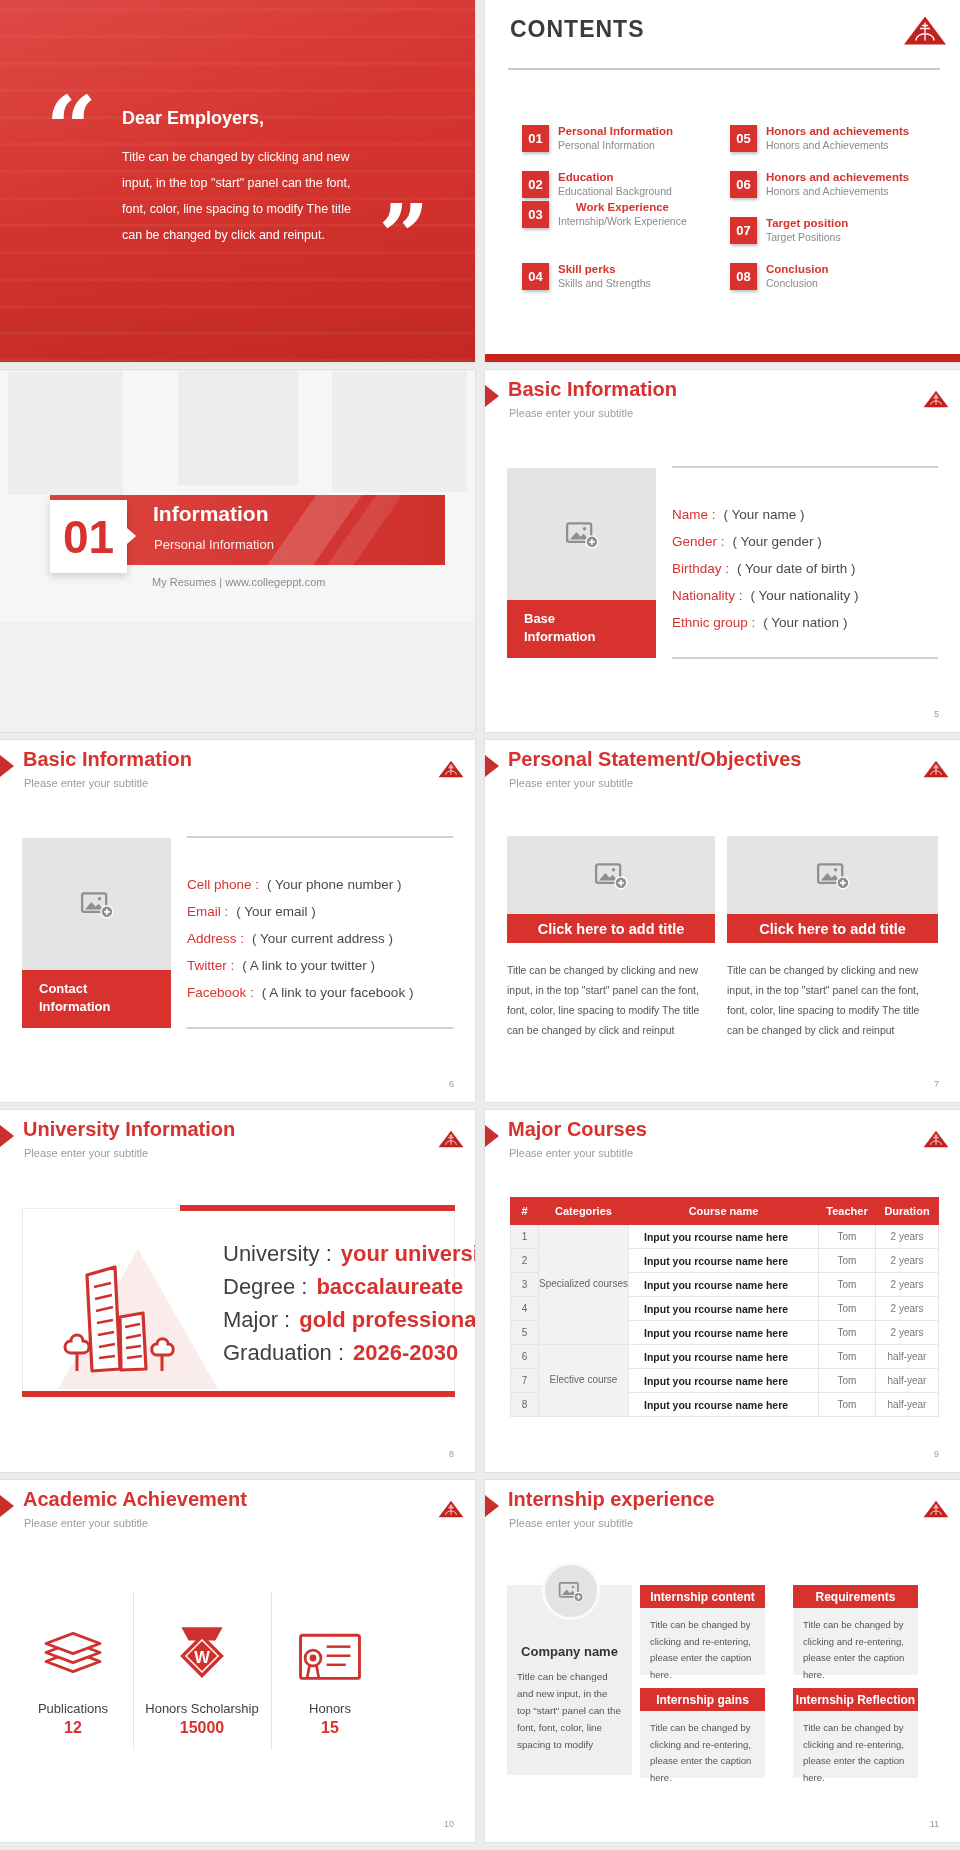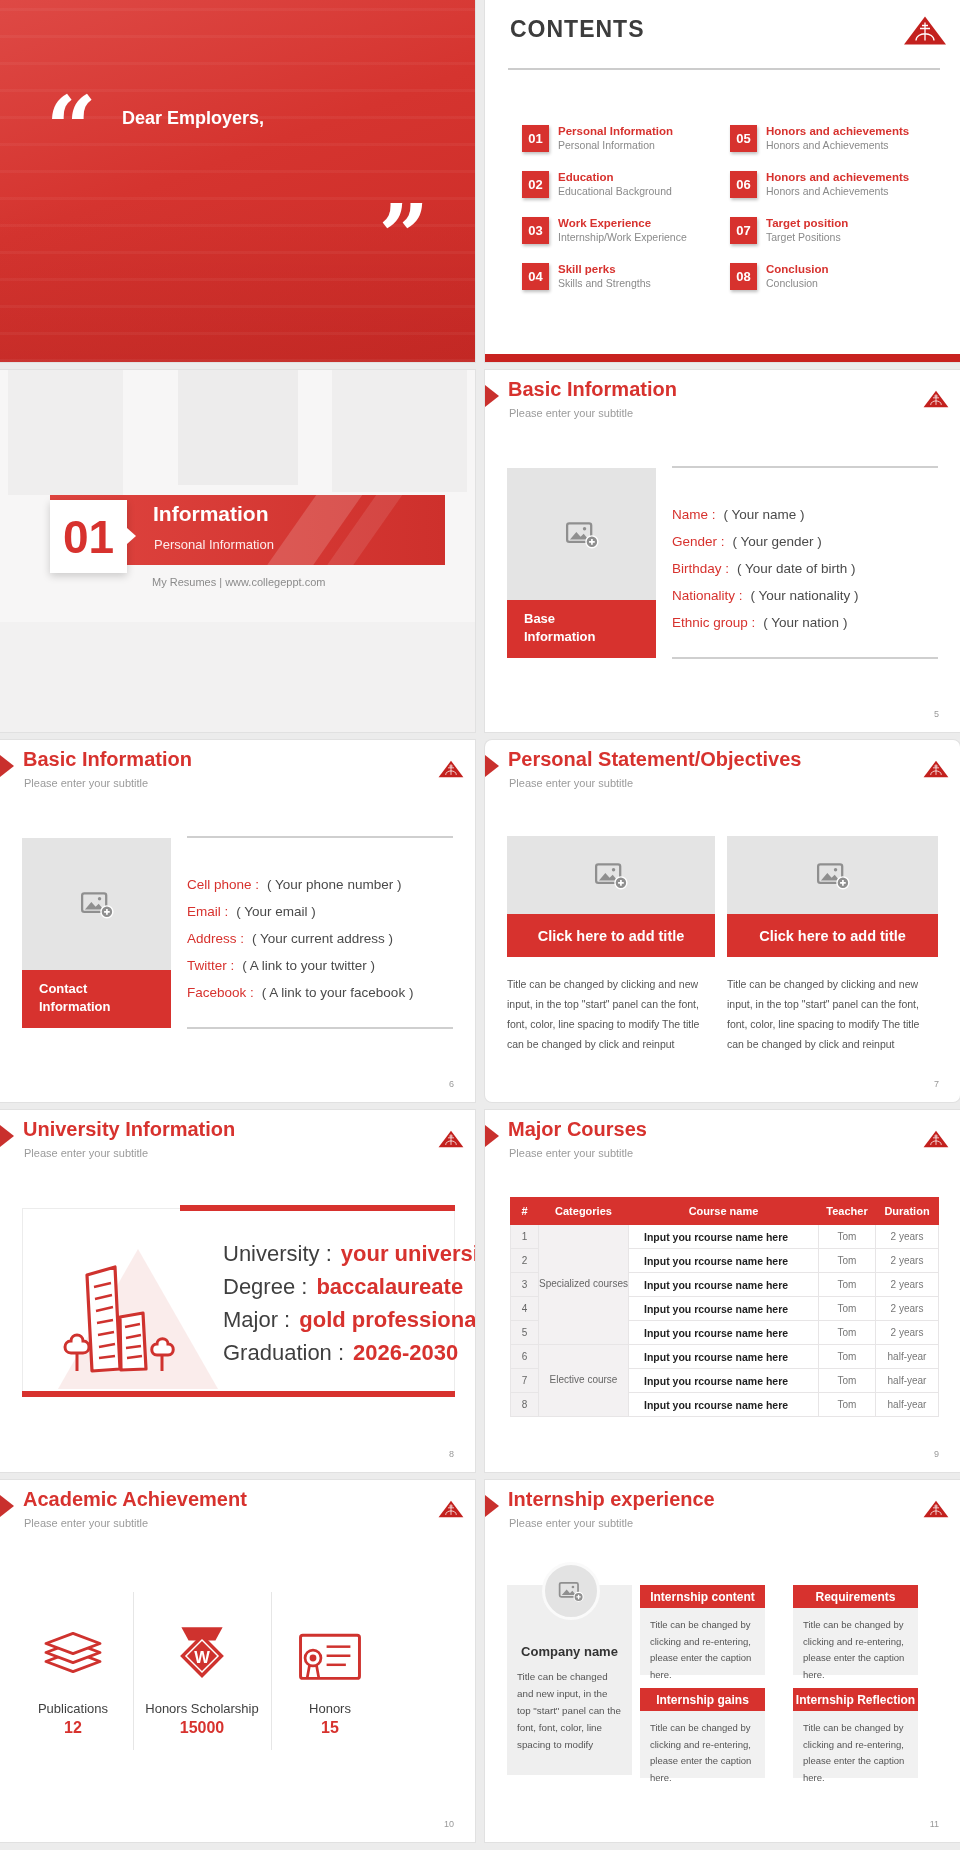--- a/index.html
+++ b/index.html
@@ -54,21 +54,21 @@
   .info-panel{position:absolute;left:22px;top:230px;width:149px;height:58px;background:#d7322e;box-sizing:border-box;padding:10px 34px 0 17px;color:#fff;font-size:13px;font-weight:bold;line-height:1.35;}
   .rule{position:absolute;background:#cfcfcf;height:2px;}
   .fields{position:absolute;left:187px;top:131px;}
   .field{height:27px;display:flex;align-items:center;font-size:13.5px;white-space:nowrap;}
   .f-label{color:#d7322e;margin-right:8px;}
   .f-value{color:#4a4a4a;}
 
   
   .stmt-col{position:absolute;top:96px;width:208px;}
   .stmt-ph{width:100%;height:78px;background:#e4e4e4;display:flex;align-items:center;justify-content:center;}
-  .stmt-bar{width:100%;height:43px;background:#d7322e;color:#fff;font-weight:bold;font-size:14.5px;display:flex;align-items:center;justify-content:center;}
+  .stmt-bar{width:100%;height:29px;background:#d7322e;color:#fff;font-weight:bold;font-size:14.5px;display:flex;align-items:center;justify-content:center;}
   .stmt-cap{margin-top:17px;font-size:10.5px;color:#555;line-height:20px;}
 
   
   .uni-card{position:absolute;left:22px;top:98px;width:433px;height:188px;border:1px solid #ececec;background:#fff;box-sizing:border-box;}
   .uni-topline{position:absolute;left:180px;top:95px;width:275px;height:6px;background:#d7322e;}
   .uni-botline{position:absolute;left:22px;top:281px;width:433px;height:6px;background:#d7322e;}
   .uni-water{position:absolute;left:30px;top:35px;}
   .uni-icon{position:absolute;left:28px;top:38px;}
   .uni-rows{position:absolute;left:200px;top:28px;}
   .uni-row{height:33px;display:flex;align-items:center;font-size:22px;white-space:nowrap;}
@@ -118,20 +118,26 @@
     </symbol>
   </defs>
 </svg>
 
 <div id="canvas">
 
   <div class="slide quote-slide" style="left:0;top:0;">
     <div class="q-overlay"></div>
     <div class="q-open">“</div>
     <div class="q-title">Dear Employers,</div>
+    <div class="q-lines">
+      <div class="q-line">Title can be changed by clicking and new</div>
+      <div class="q-line">input, in the top "start" panel can the font,</div>
+      <div class="q-line">font, color, line spacing to modify The title</div>
+      <div class="q-line">can be changed by click and reinput.</div>
+    </div>
     <div class="q-close">”</div>
   </div>
 
   <div class="slide" style="left:485px;top:0;">
     <div class="cont-title">CONTENTS</div>
     <svg class="cont-logo">
         <use href="#logo-ico"></use>
       </svg>
     <div class="cont-rule"></div>
 
@@ -142,21 +148,21 @@
           <div class="c-sub">Personal Information</div>
         </div>
     </div>
     <div class="c-item" style="left:37px;top:171px;">
       <div class="c-num">02</div>
       <div class="c-texts">
           <div class="c-title">Education</div>
           <div class="c-sub">Educational Background</div>
         </div>
     </div>
-    <div class="c-item" style="left:37px;top:217px;">
+    <div class="c-item" style="left:37px;top:201px;text-align:center;">
       <div class="c-num">03</div>
       <div class="c-texts">
           <div class="c-title">Work Experience</div>
           <div class="c-sub">Internship/Work Experience</div>
         </div>
     </div>
     <div class="c-item" style="left:37px;top:263px;">
       <div class="c-num">04</div>
       <div class="c-texts">
           <div class="c-title">Skill perks</div>
@@ -285,21 +291,21 @@
         </div>
       <div class="field">
           <span class="f-label">Facebook :</span>
           <span class="f-value">( A link to your facebook )</span>
         </div>
     </div>
     <div class="rule" style="left:187px;top:287px;width:266px;"></div>
     <div class="pagenum">6</div>
   </div>
 
-  <div class="slide" style="left:485px;top:740px;border-radius:7px;">
+  <div class="slide" style="left:485px;top:740px;">
     <div class="hdr-pointer"></div>
     <div class="hdr-title">Personal Statement/Objectives</div>
     <div class="hdr-sub">Please enter your subtitle</div>
     <svg class="hdr-logo">
         <use href="#logo-ico"></use>
       </svg>
 
     <div class="stmt-col" style="left:22px;">
       <div class="stmt-ph">
         <svg width="34" height="34" viewBox="0 0 24 24">

